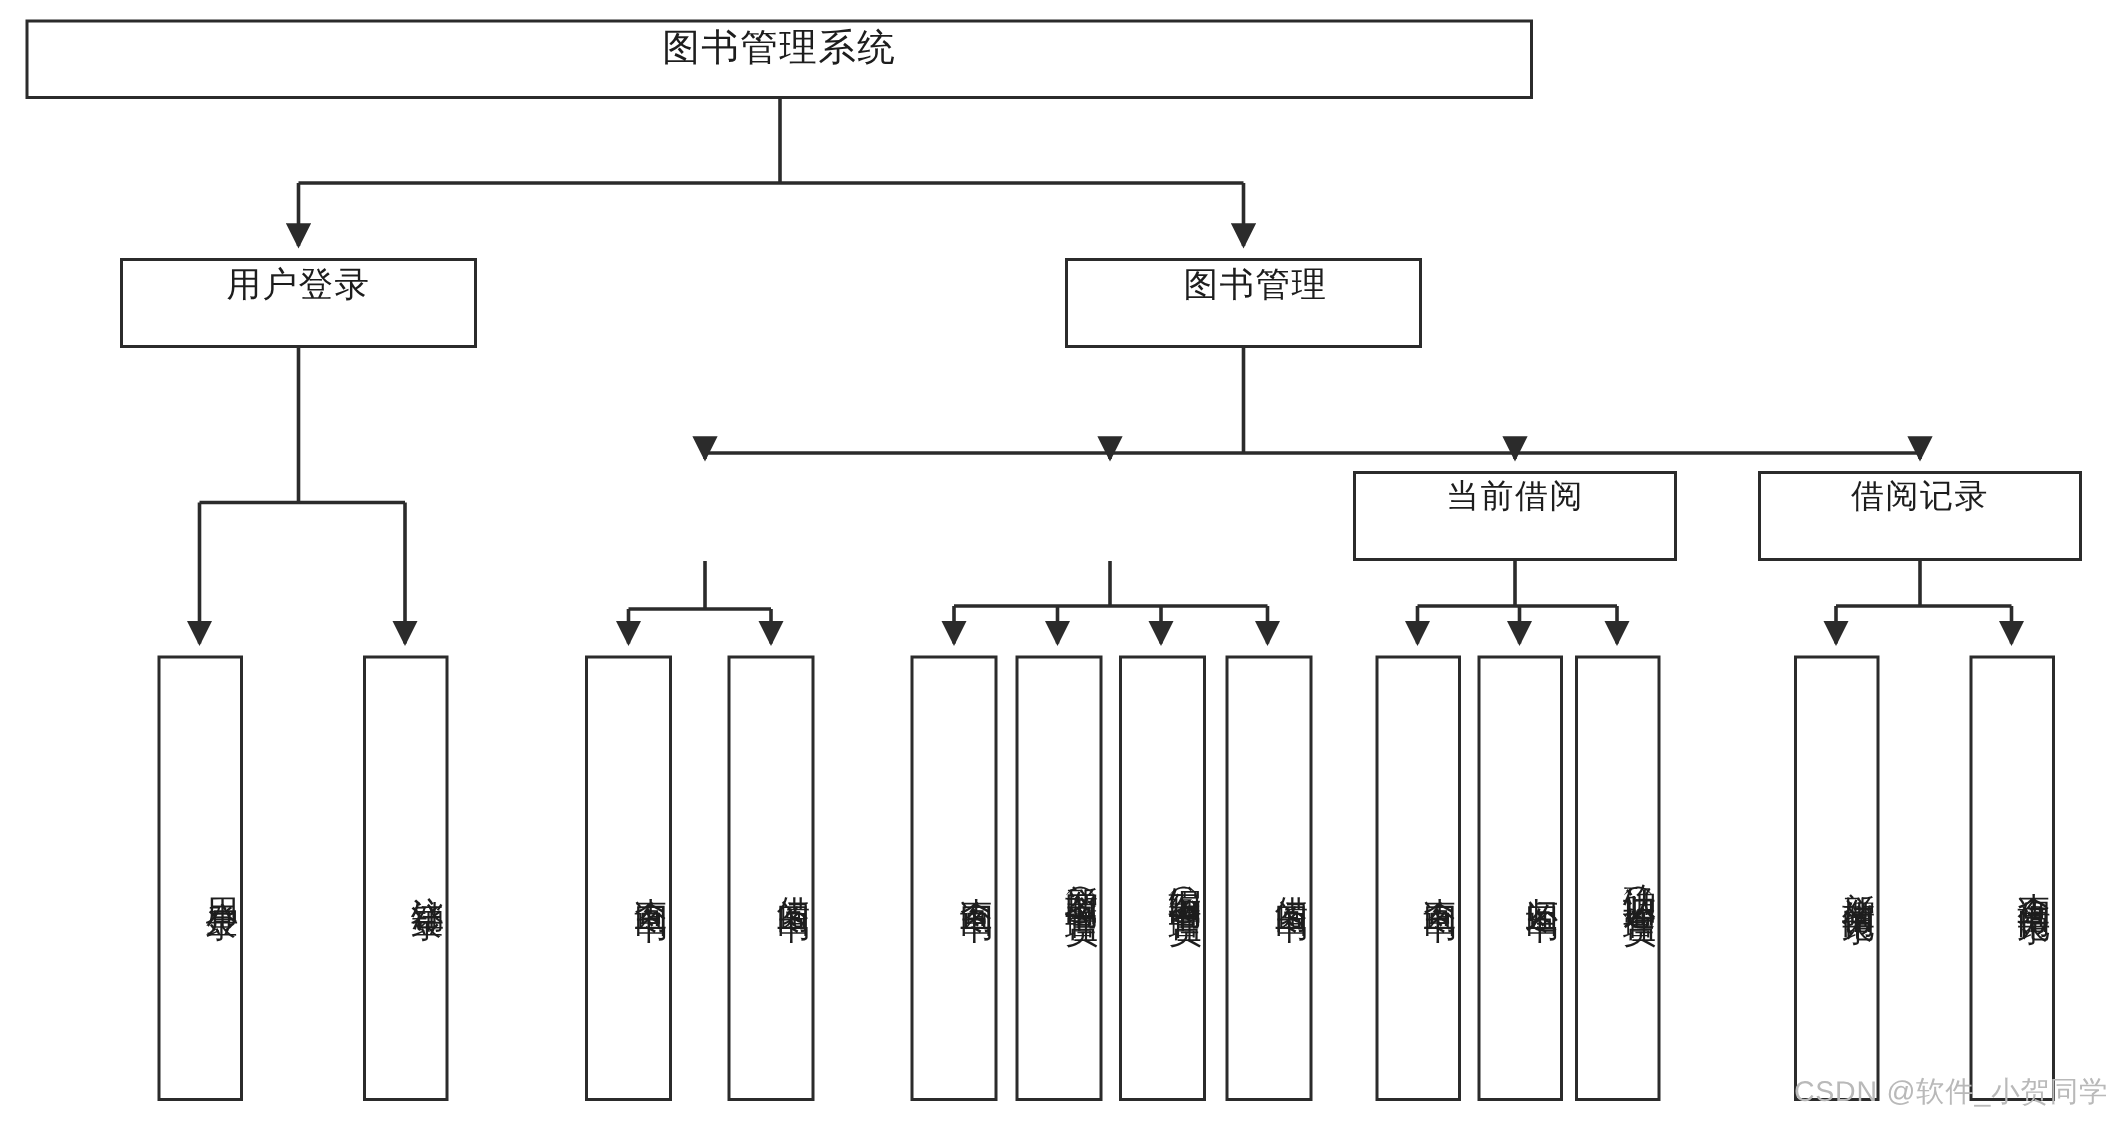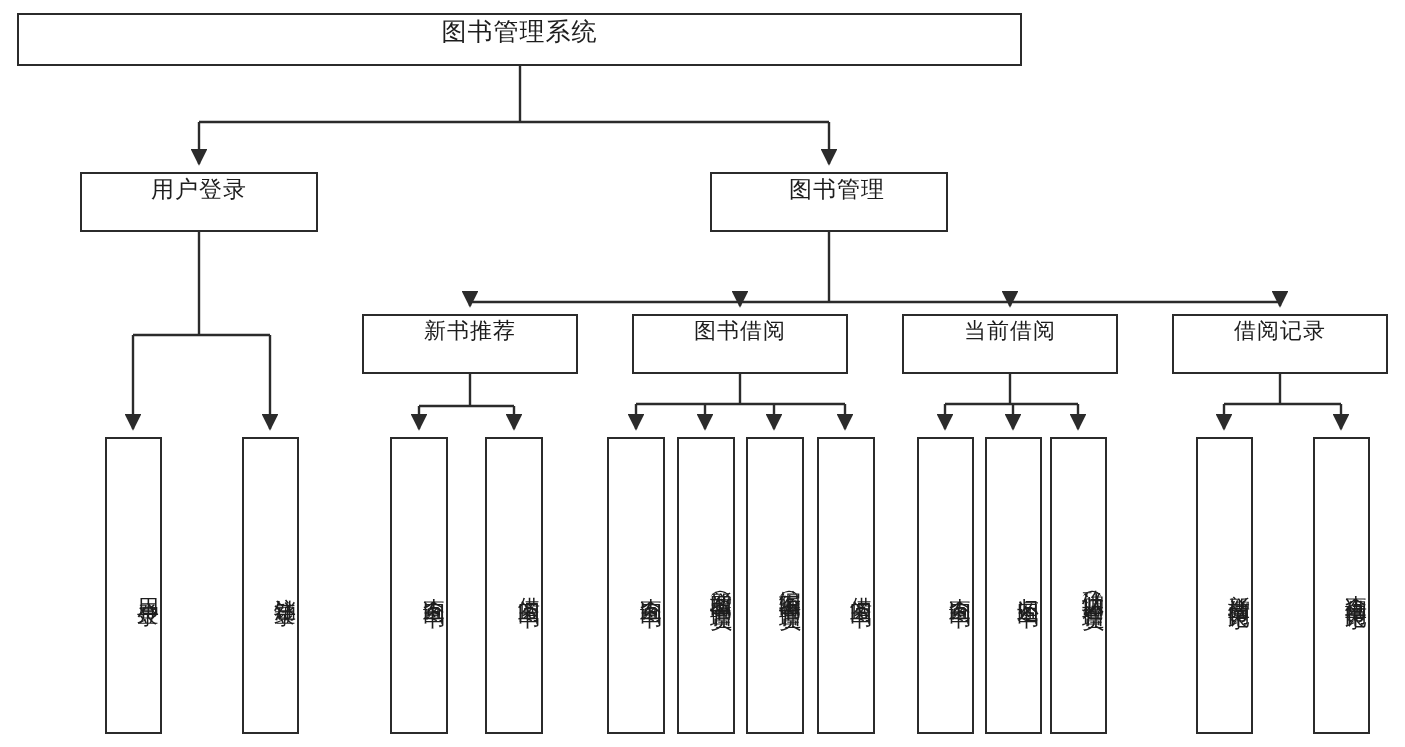--- a/index.html
+++ b/index.html
@@ -128,27 +128,21 @@
   </div>
 
   <div class="node level1" style="left:80px; top:172px; width:238px; height:60px;">
     <span>用户登录</span>
   </div>
 
   <div class="node level1" style="left:710px; top:172px; width:238px; height:60px;padding-left:16px;">
     <span>图书管理</span>
   </div>
 
-  <div class="node level2" style="left:362px; top:314px; width:216px; height:60px;">
-    <span>新书推荐</span>
-  </div>
-
-  <div class="node level2" style="left:632px; top:314px; width:216px; height:60px;">
-    <span>图书借阅</span>
-  </div>
+
 
   <div class="node level2" style="left:1172px; top:314px; width:216px; height:60px;">
     <span>借阅记录</span>
   </div>
 
   <div class="node level2" style="left:902px; top:314px; width:216px; height:60px;">
     <span>当前借阅</span>
   </div>
 
   <div class="node leaf" style="left:105px; top:437px; width:57px; height:297px;">
@@ -196,14 +190,15 @@
   </div>
 
   <div class="node leaf" style="left:1196px; top:437px; width:57px; height:297px;">
     <span class="leaf-text">新增借阅记录</span>
   </div>
 
   <div class="node leaf" style="left:1313px; top:437px; width:57px; height:297px;">
     <span class="leaf-text">查询借阅记录</span>
   </div>
 
+  <div class="watermark" style="left:1196px; top:715px;">CSDN @软件_小贺同学</div>
 
 </div>
 
 </body></html>

